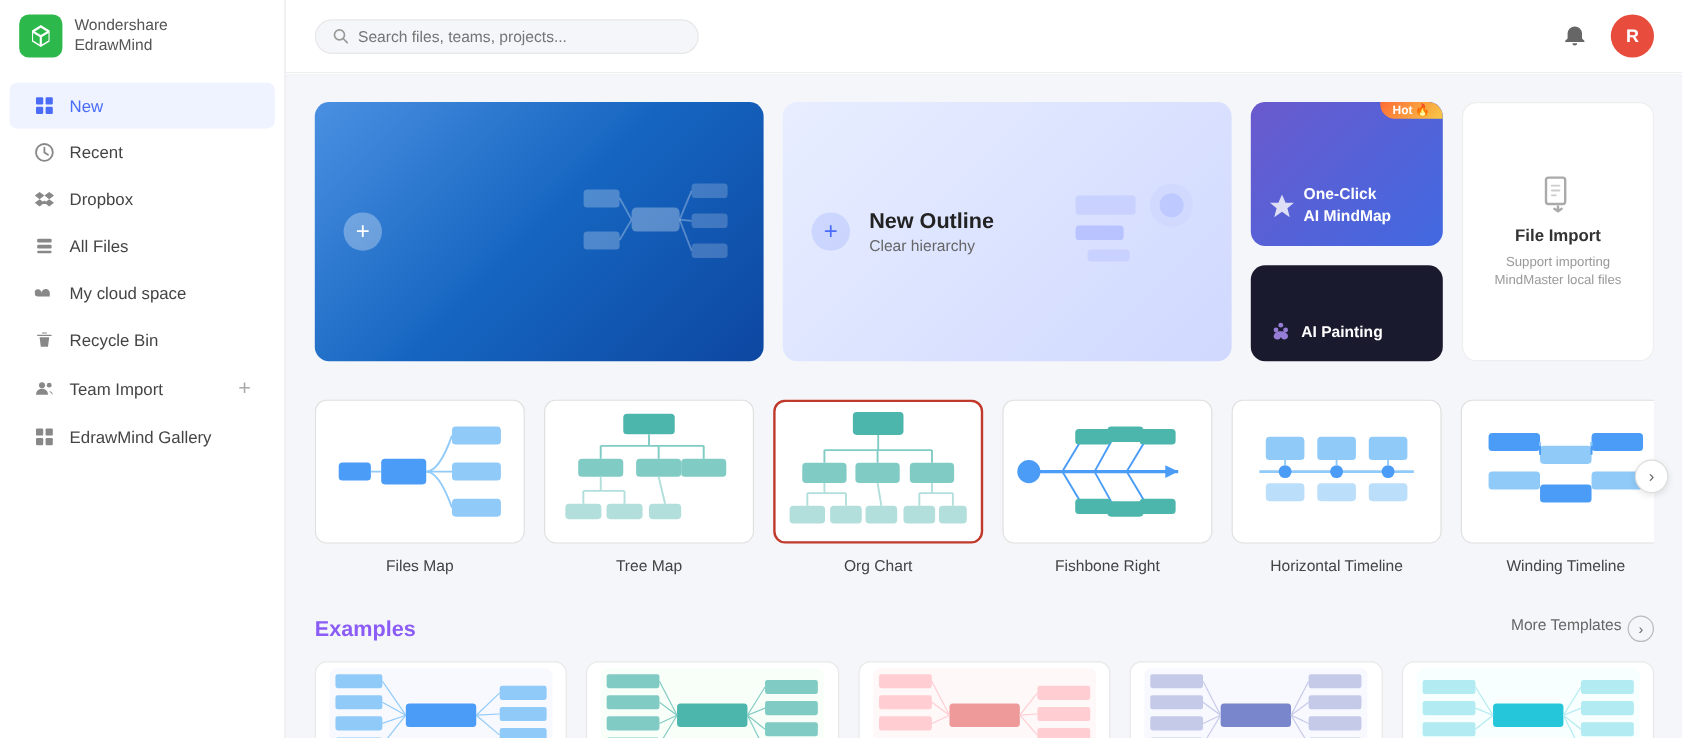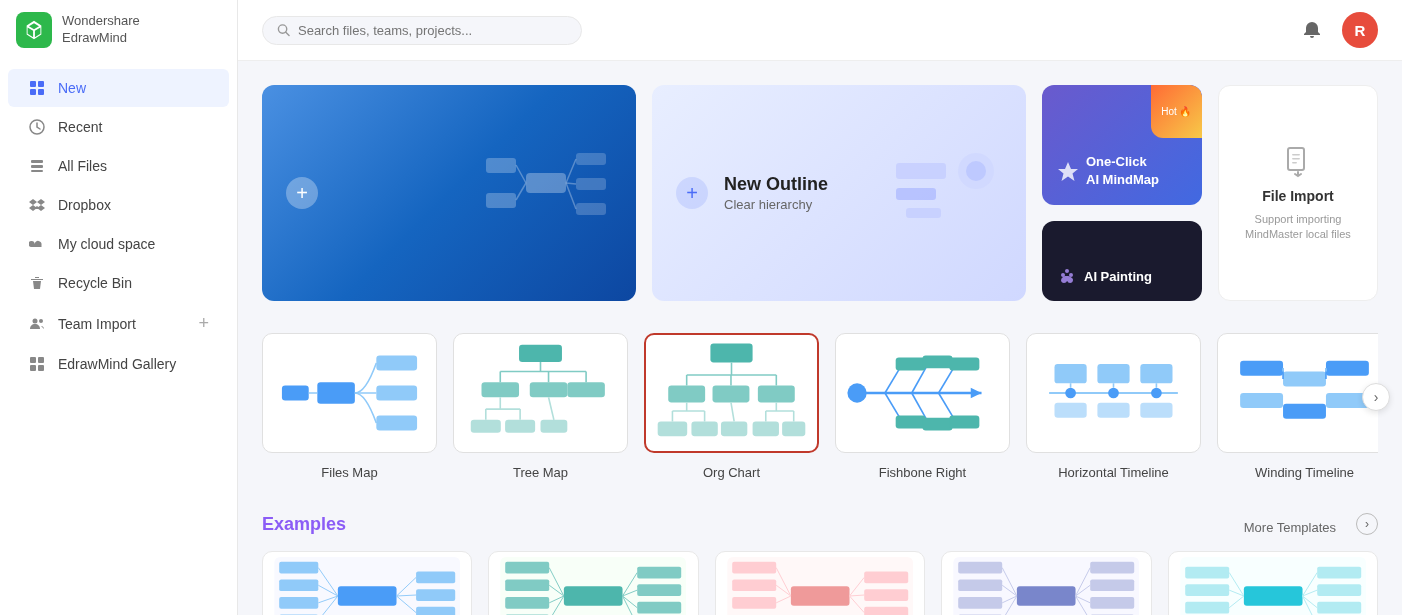--- a/index.html
+++ b/index.html
@@ -182,23 +182,23 @@
       justify-content: flex-end;
       min-height: 120px;
       position: relative;
       overflow: hidden;
     }
     .card-ai-mindmap .hot-badge {
       position: absolute;
       top: 0; right: 0;
       background: linear-gradient(135deg, #ff6b35, #f7c948);
       font-size: 10px;
-      font-weight: 400;
+      font-weight: 700;
       color: #fff;
-      padding: 21px 10px;
+      padding: 1px 10px;
       border-radius: 0 12px 0 12px;
     }
     .card-ai-mindmap .ai-label {
       color: #fff;
       font-size: 13px;
       font-weight: 600;
       line-height: 1.4;
     }
 
     .card-ai-painting {
@@ -286,22 +286,22 @@
     .examples-section {}
     .examples-header {
       display: flex;
       align-items: center;
       justify-content: space-between;
       margin-bottom: 16px;
     }
     .examples-header h2 { font-size: 18px; font-weight: 600; color: #8b5cf6; }
     .more-templates {
       display: flex;
-      align-items: flex-end;
-      gap: 20px;
+      align-items: flex-start;
+      gap: 5px;
       font-size: 13px;
       color: #666;
       cursor: pointer;
     }
     .more-templates .circle-arrow {
       width: 22px; height: 22px;
       border: 1px solid #bbb;
       border-radius: 50%;
       display: flex; align-items: center; justify-content: center;
       font-size: 12px;
@@ -361,35 +361,35 @@
           <circle cx="8" cy="8" r="7" fill="none" stroke="currentColor" stroke-width="1.5"></circle>
           <path d="M8 4v4l3 2" stroke="currentColor" stroke-width="1.5" fill="none" stroke-linecap="round"></path>
         </svg>
       </span>
       <span class="nav-label">Recent</span>
     </div>
 
     <div class="nav-item">
       <span class="nav-icon">
         <svg width="16" height="16" viewBox="0 0 16 16" fill="currentColor">
+          <path d="M4 2l4 3-4 3L0 5l4-3zm8 0l4 3-4 3-4-3 4-3zM0 11l4-3 4 3-4 3-4-3zm12-3l4 3-4 3-4-3 4-3zM4 12l4-3 4 3"></path>
+        </svg>
+      </span>
+      <span class="nav-label">Dropbox</span>
+    </div>
+
+    <div class="nav-item">
+      <span class="nav-icon">
+        <svg width="16" height="16" viewBox="0 0 16 16" fill="currentColor">
           <rect x="2" y="2" width="12" height="3" rx="1"></rect>
             <rect x="2" y="7" width="12" height="3" rx="1"></rect>
             <rect x="2" y="12" width="12" height="2" rx="1"></rect>
         </svg>
       </span>
       <span class="nav-label">All Files</span>
-    </div>
-
-    <div class="nav-item">
-      <span class="nav-icon">
-        <svg width="16" height="16" viewBox="0 0 16 16" fill="currentColor">
-          <path d="M4 2l4 3-4 3L0 5l4-3zm8 0l4 3-4 3-4-3 4-3zM0 11l4-3 4 3-4 3-4-3zm12-3l4 3-4 3-4-3 4-3zM4 12l4-3 4 3"></path>
-        </svg>
-      </span>
-      <span class="nav-label">Dropbox</span>
     </div>
 
     <div class="nav-item">
       <span class="nav-icon">
         <svg width="16" height="16" viewBox="0 0 16 16" fill="currentColor">
           <path d="M12.5 9a3.5 3.5 0 10-6.93-.9A3 3 0 103 11h9.5z"></path>
         </svg>
       </span>
       <span class="nav-label">My cloud space</span>
     </div>

